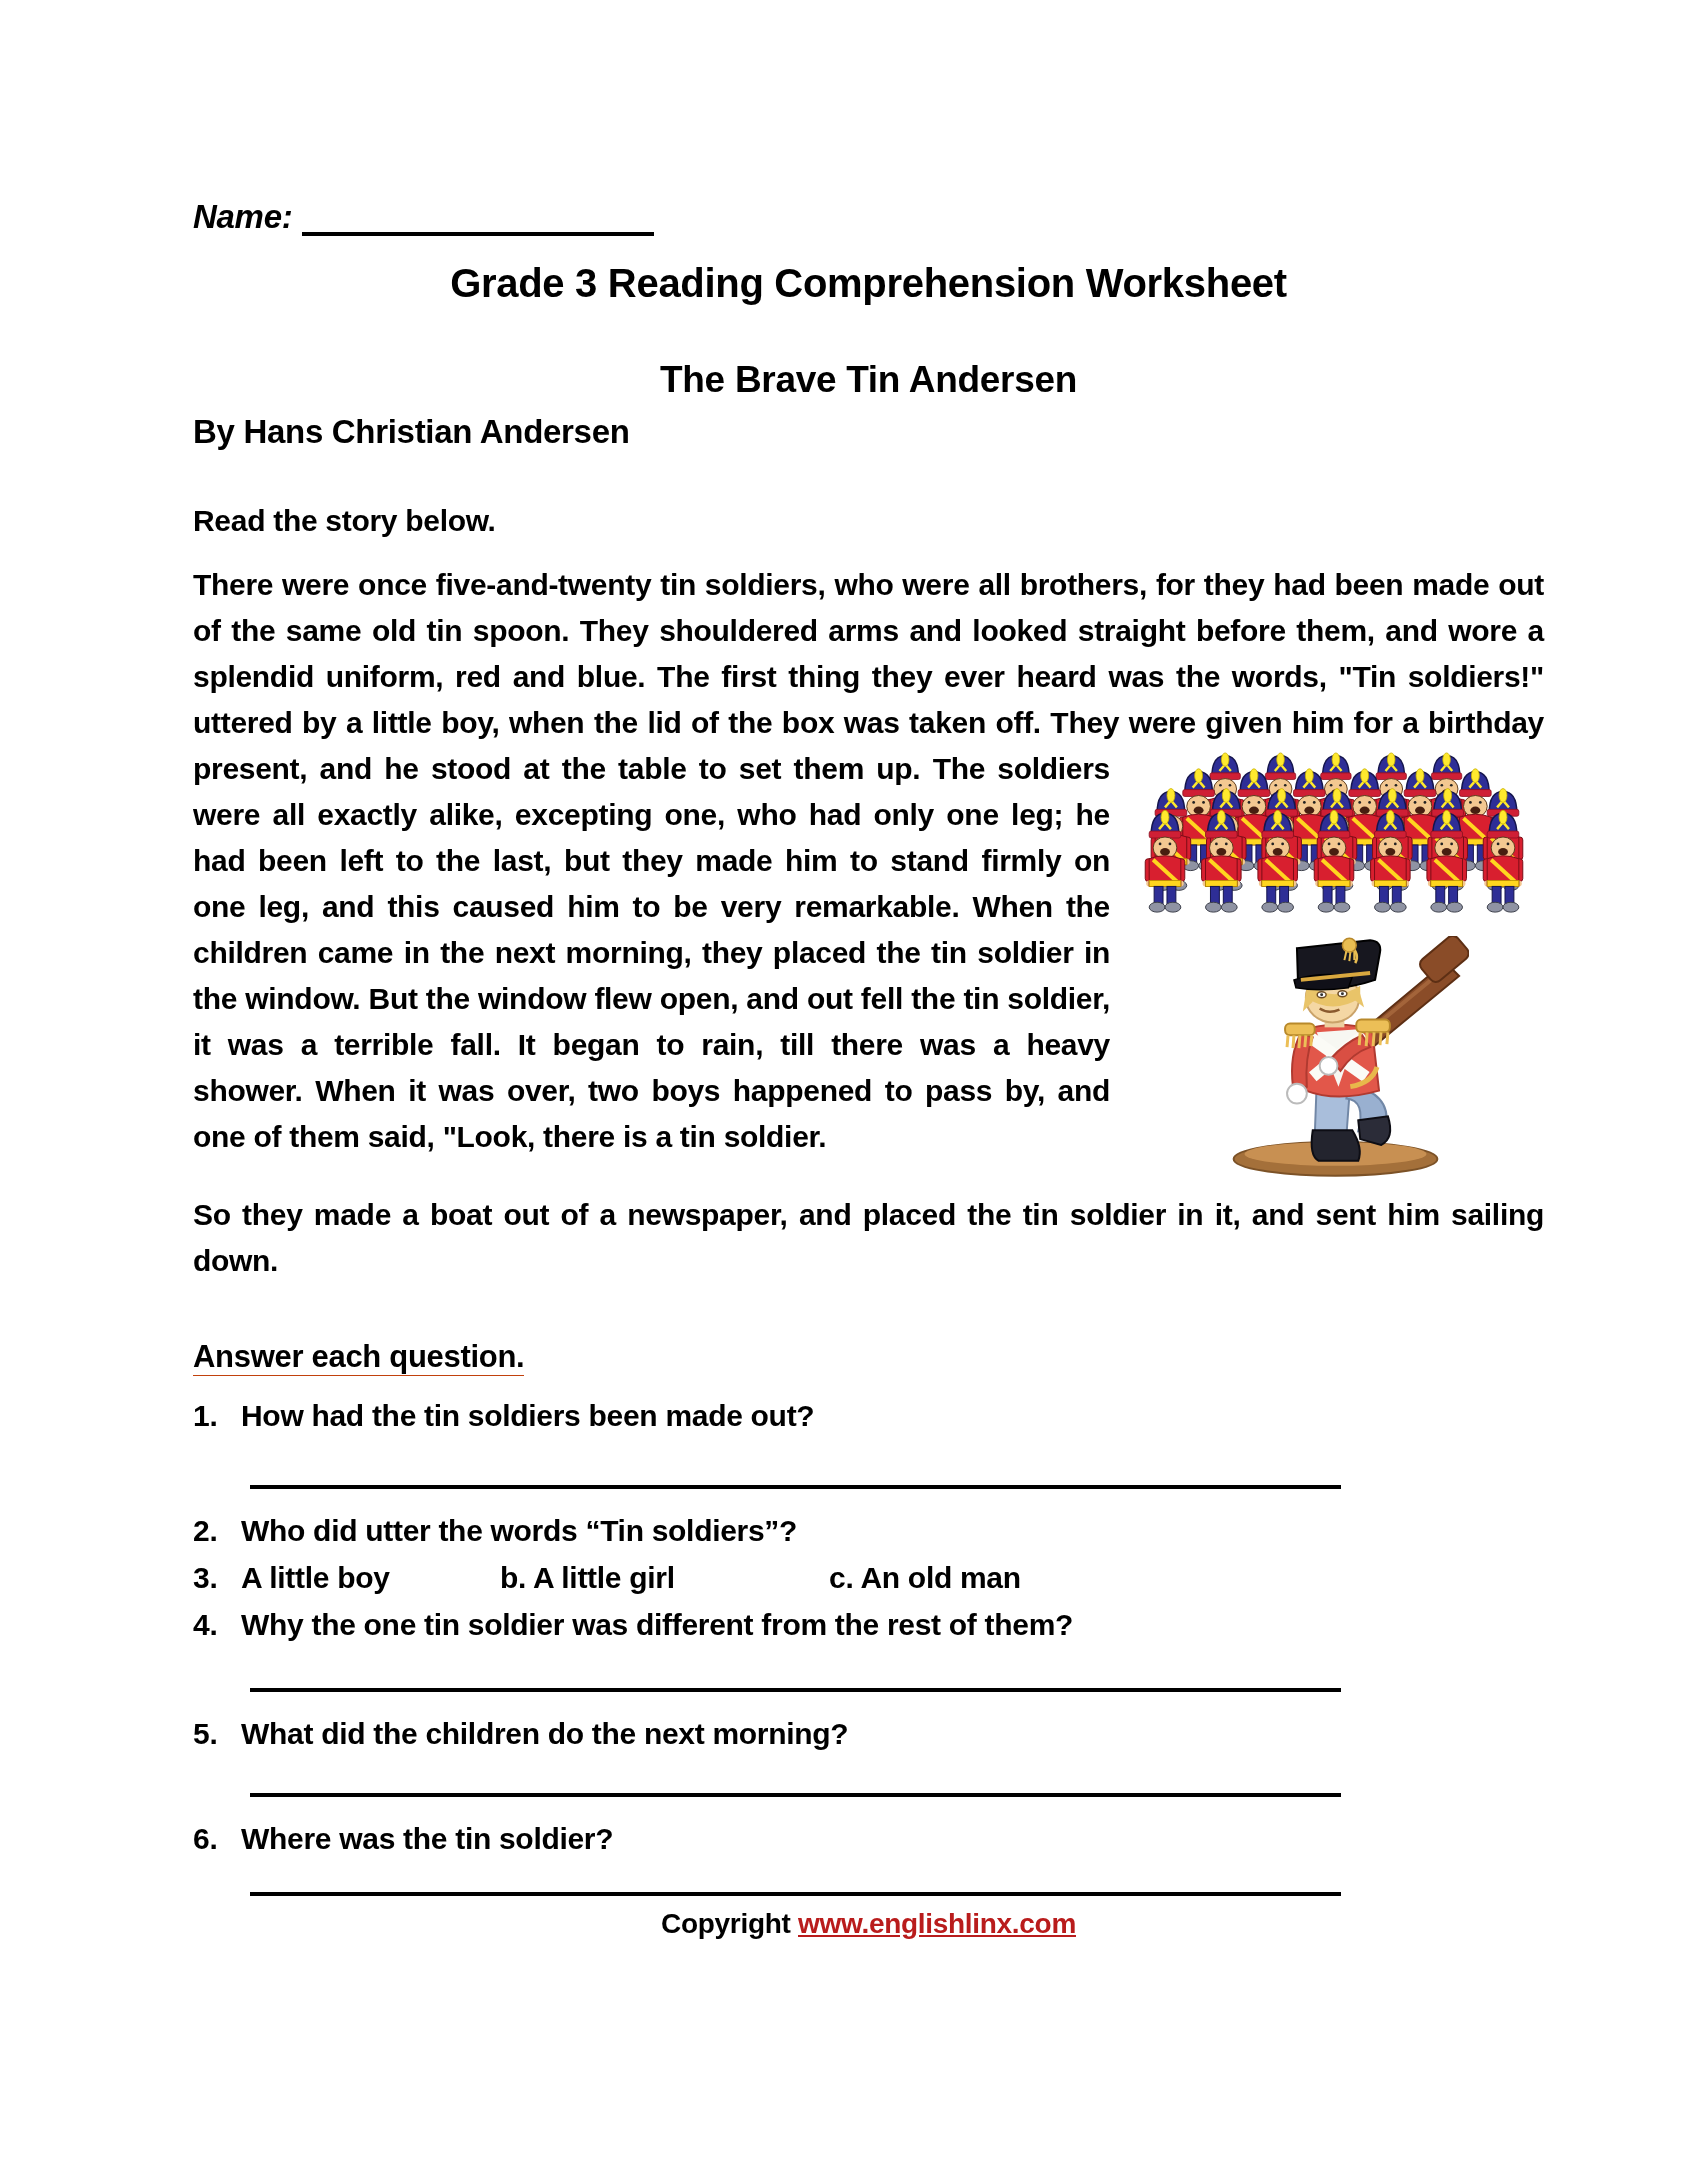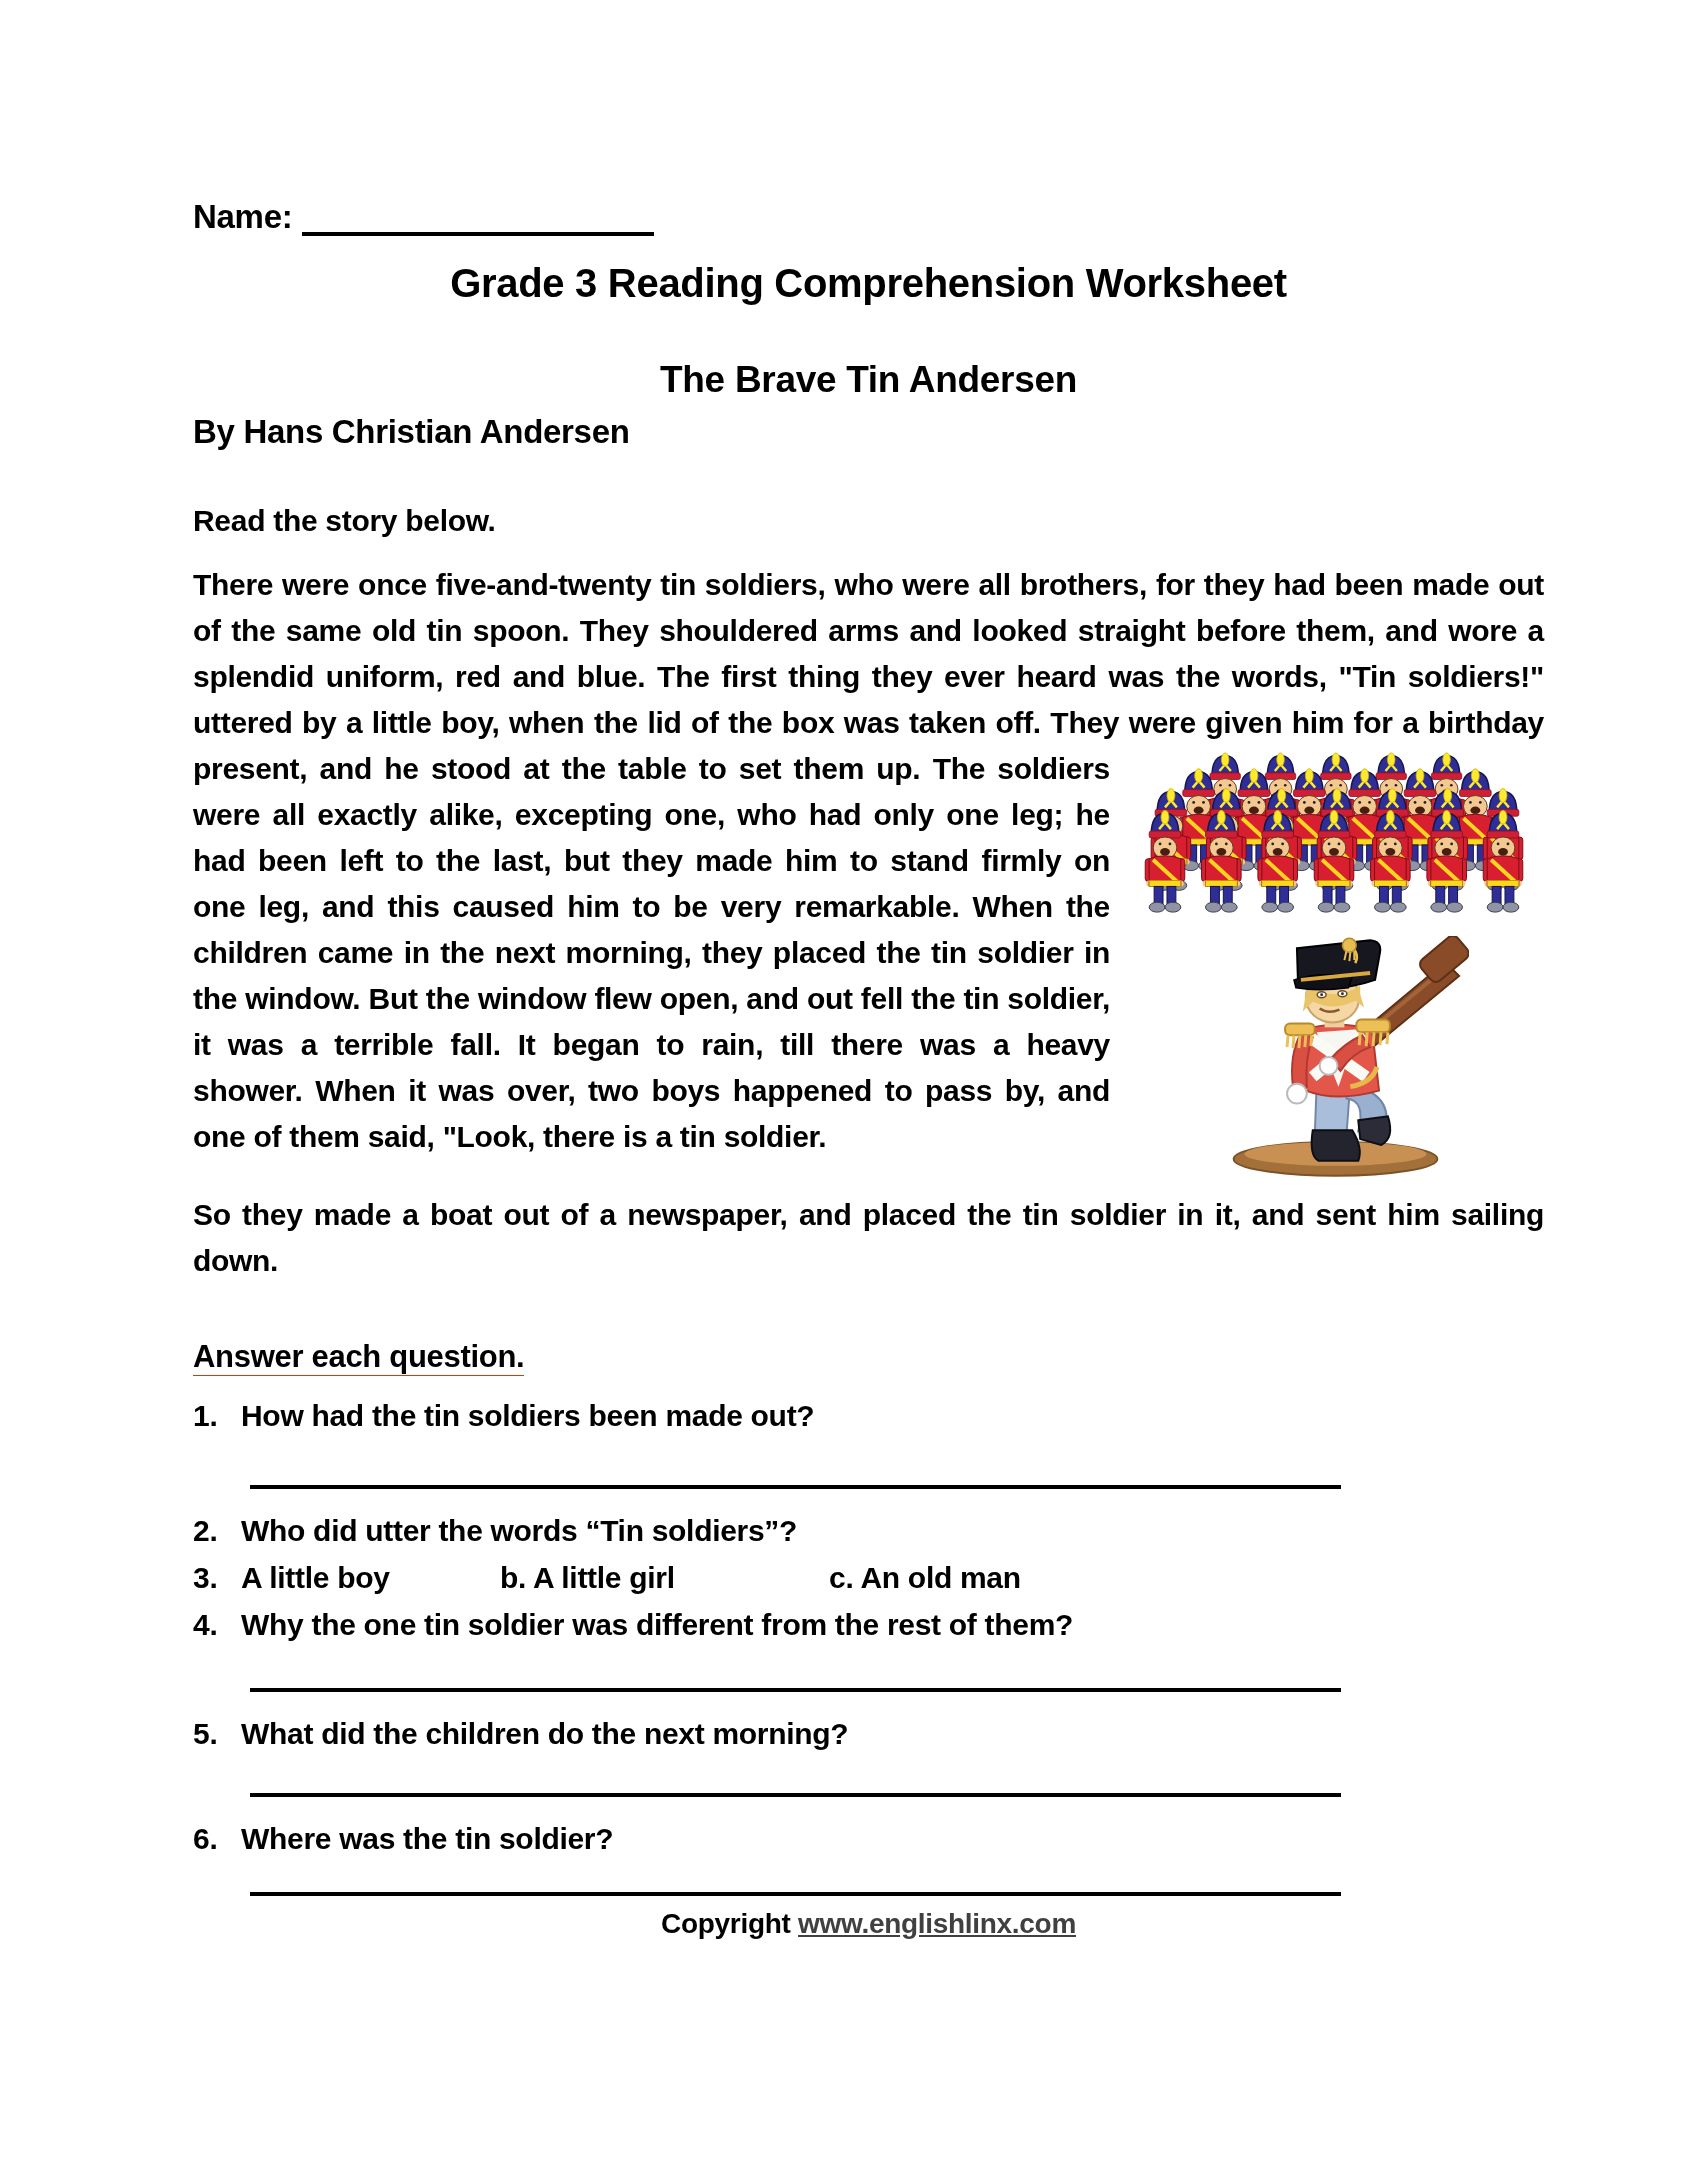--- a/index.html
+++ b/index.html
@@ -11,21 +11,21 @@
     color: #000000;
   }
   .page {
     position: relative;
     width: 1683px; height: 2178px;
     padding: 198px 139px 0 193px;
     overflow: hidden;
     background: #ffffff;
   }
   
-  .header-row { display: flex; align-items: flex-end; font-size: 33px; letter-spacing: -0.3px; }
+  .header-row { display: flex; align-items: flex-end; font-size: 33px; letter-spacing: -0.3px; font-style: italic; }
   .field { display: flex; align-items: flex-end; }
   .date-field { margin-left: 364px; }
   .blank { display: inline-block; border-bottom: 4px solid #000; height: 34px; }
   .name-blank { width: 352px; margin-left: 10px; }
   .date-blank { width: 343px; margin-left: 12px; }
   
   .main-title { font-size: 40px; text-align: center; margin: 25px 0 0 0; letter-spacing: -0.3px; }
   .story-title { font-size: 37px; text-align: center; margin: 53px 0 0 0; letter-spacing: -0.3px; }
   .byline { font-size: 33px; text-align: left; margin-top: 12px; letter-spacing: -0.3px; }
   
@@ -56,21 +56,21 @@
   .opt { display: inline-block; }
   .opt-a { width: 251px; }
   .opt-b { width: 321px; }
   .answer-line { width: 1091px; margin-left: 57px; border-bottom: 4px solid #000; height: 0; }
   .al-1 { margin-top: 46px; margin-bottom: 18px; }
   .al-2 { margin-top: 40px; margin-bottom: 18px; }
   .al-3 { margin-top: 36px; margin-bottom: 18px; }
   .al-4 { margin-top: 30px; }
   
   .footer { text-align: center; font-size: 28px; margin-top: 12px; letter-spacing: -0.3px; }
-  .footer a { color: #404040; text-decoration: underline; }
+  .footer a { color: #b91c1c; text-decoration: underline; }
 </style>
 </head>
 <body>
 
 <div class="page">
 
   <div class="header-row">
     <div class="field">
       <span>Name:</span>
       <span class="blank name-blank"></span>

